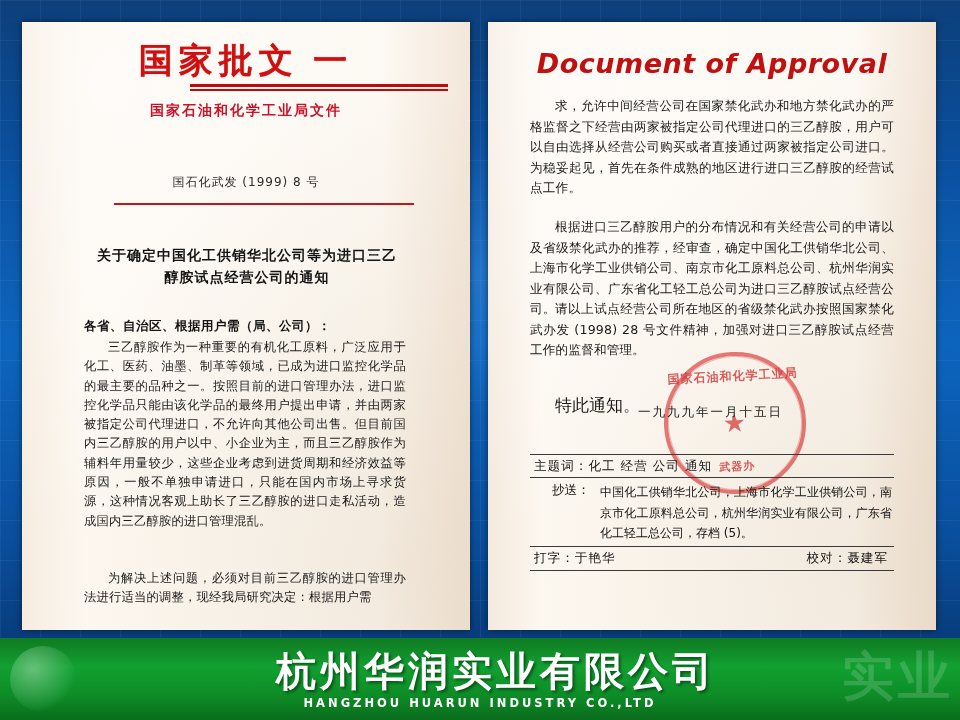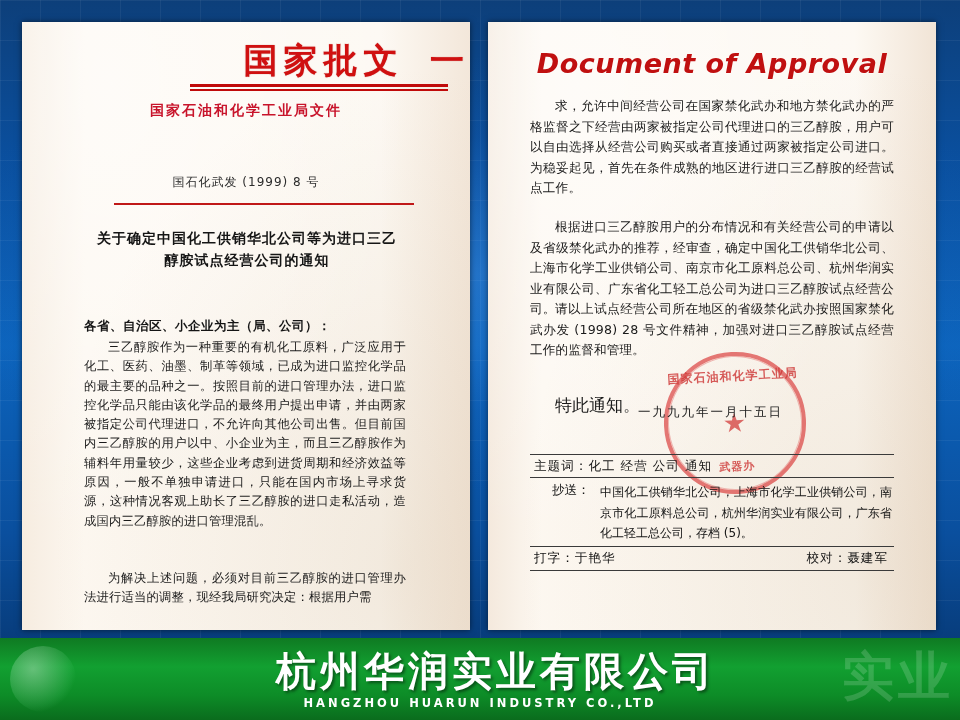--- a/index.html
+++ b/index.html
@@ -70,23 +70,23 @@
       radial-gradient(ellipse at 20% 10%, rgba(255,255,255,0.5) 0%, rgba(255,255,255,0) 60%),
       radial-gradient(ellipse at 85% 90%, rgba(190,160,120,0.18) 0%, rgba(255,255,255,0) 65%);
     pointer-events: none;
   }
 
   
   .cn-title {
     position: absolute;
     left: 0; right: 0;
     top: 16px;
-    text-align: right;
+    text-align: center;
     color: #d01010;
-    font-family: Liberation Mono, monospace;
+    font-family: Liberation Serif, serif;
     font-weight: bold;
     font-size: 34px;
     letter-spacing: 6px;
     text-shadow: 0 0 1px rgba(160,0,0,0.6);
   }
   .cn-title-underline {
     position: absolute;
     left: 168px;
     width: 258px;
     top: 62px;
@@ -119,21 +119,21 @@
     position: absolute;
     left: 92px;
     width: 300px;
     top: 181px;
     border-top: 2px solid #c01818;
   }
   .doc-heading {
     position: absolute;
     left: 70px;
     width: 310px;
-    top: 205px;
+    top: 222px;
     text-align: center;
     color: #151515;
     font-weight: bold;
     font-size: 14px;
     line-height: 22px;
     letter-spacing: 1px;
   }
   .doc-to {
     position: absolute;
     left: 62px;
@@ -364,21 +364,21 @@
     <div class="cn-title-underline"></div>
     <div class="cn-title-underline second"></div>
 
     <div class="cn-subtitle">国家石油和化学工业局文件</div>
 
     <div class="doc-number">国石化武发 (1999) 8 号</div>
     <div class="red-rule"></div>
 
     <div class="doc-heading">关于确定中国化工供销华北公司等为进口三乙醇胺试点经营公司的通知</div>
 
-    <div class="doc-to">各省、自治区、小企业为主（局、公司）：</div>
+    <div class="doc-to">各省、自治区、根据用户需（局、公司）：</div>
 
     <div class="body-text lp-body-1">
       <p>三乙醇胺作为一种重要的有机化工原料，广泛应用于化工、医药、油墨、制革等领域，已成为进口监控化学品的最主要的品种之一。按照目前的进口管理办法，进口监控化学品只能由该化学品的最终用户提出申请，并由两家被指定公司代理进口，不允许向其他公司出售。但目前国内三乙醇胺的用户以中、小企业为主，而且三乙醇胺作为辅料年用量较少，这些企业考虑到进货周期和经济效益等原因，一般不单独申请进口，只能在国内市场上寻求货源，这种情况客观上助长了三乙醇胺的进口走私活动，造成国内三乙醇胺的进口管理混乱。</p>
     </div>
     <div class="body-text lp-body-2">
       <p>为解决上述问题，必须对目前三乙醇胺的进口管理办法进行适当的调整，现经我局研究决定：根据用户需</p>
     </div>
   </div>
 
   <div class="page page-right">

